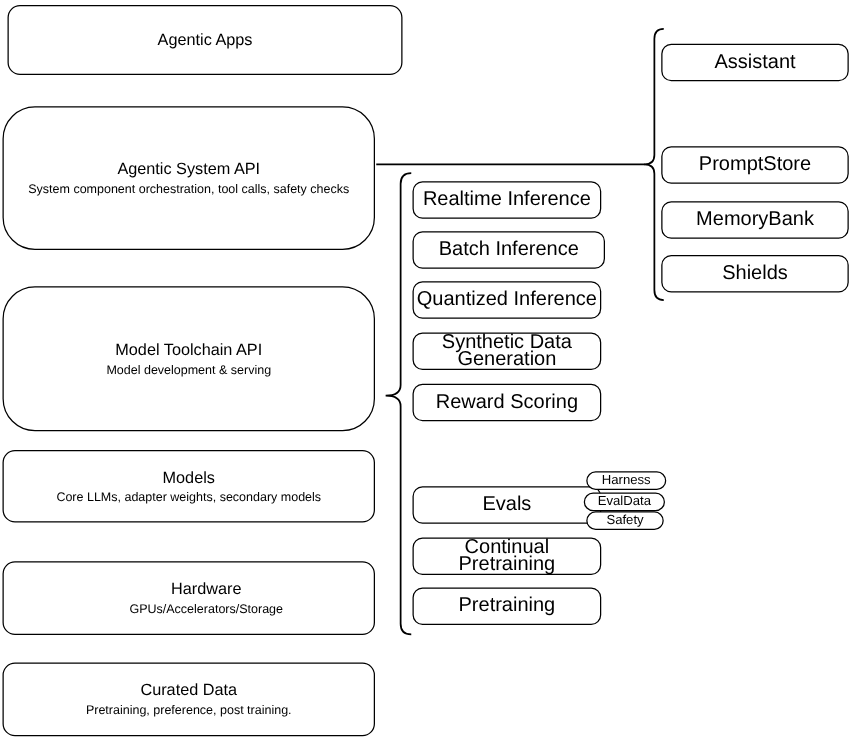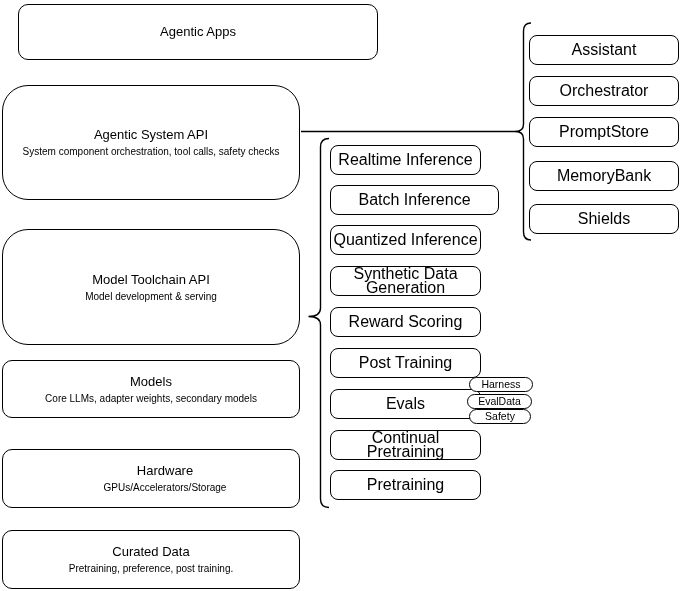--- a/index.html
+++ b/index.html
@@ -71,21 +71,21 @@
 
   <svg class="overlay" viewBox="0 0 682 591" xmlns="http://www.w3.org/2000/svg">
 
     <line x1="301" y1="131.5" x2="516" y2="131.5" stroke="#000000" stroke-width="1.4"></line>
 
     <path d="M 531 23 Q 523.5 23 523.5 31 L 523.5 124 Q 523.5 131.5 515.5 131.5 Q 523.5 131.5 523.5 139 L 523.5 232 Q 523.5 240 531 240" fill="none" stroke="#000000" stroke-width="1.4"></path>
 
     <path d="M 329 138.5 Q 320.5 138.5 320.5 147 L 320.5 308 Q 320.5 316.5 308.5 316.5 Q 320.5 316.5 320.5 325 L 320.5 499 Q 320.5 507.5 329 507.5" fill="none" stroke="#000000" stroke-width="1.4"></path>
   </svg>
 
-  <div class="node lbox" style="left:18px; top:4px; width:360px; height:56px; border-radius:10px;">
+  <div class="node lbox" style="left:6px; top:4px; width:316px; height:56px; border-radius:10px;">
     <div class="title">Agentic Apps</div>
   </div>
 
   <div class="node lbox" style="left:2px; top:85px; width:298px; height:115px; border-radius:26px;">
     <div class="title">Agentic System API</div>
     <div class="subtitle">System component orchestration, tool calls, safety checks</div>
   </div>
 
   <div class="node lbox" style="left:2px; top:229px; width:298px; height:116px; border-radius:26px;">
     <div class="title">Model Toolchain API</div>
@@ -103,34 +103,31 @@
   </div>
 
   <div class="node lbox" style="left:2px; top:530px; width:298px; height:59px; border-radius:10px;">
     <div class="title">Curated Data</div>
     <div class="subtitle">Pretraining, preference, post training.</div>
   </div>
 
   <div class="node mbox" style="left:330px; top:145px; width:151px; height:30px;">
     <span>Realtime Inference</span>
   </div>
-  <div class="node mbox" style="left:330px; top:185px; width:169px; height:30px;">
+  <div class="node mbox" style="left:330px; top:185px; width:154px; height:30px;">
     <span>Batch Inference</span>
   </div>
   <div class="node mbox" style="left:330px; top:225px; width:151px; height:30px;">
     <span>Quantized Inference</span>
   </div>
   <div class="node mbox" style="left:330px; top:266px; width:151px; height:30px;">
     <span>Synthetic Data Generation</span>
   </div>
   <div class="node mbox" style="left:330px; top:307px; width:151px; height:30px;">
     <span>Reward Scoring</span>
-  </div>
-  <div class="node mbox" style="left:330px; top:348px; width:151px; height:30px;">
-    <span>Post Training</span>
   </div>
   <div class="node mbox" style="left:330px; top:389px; width:151px; height:30px;">
     <span>Evals</span>
   </div>
   <div class="node mbox" style="left:330px; top:430px; width:151px; height:30px;">
     <span>Continual Pretraining</span>
   </div>
   <div class="node mbox" style="left:330px; top:470px; width:151px; height:30px;">
     <span>Pretraining</span>
   </div>
@@ -141,23 +138,20 @@
   <div class="pill" style="left:467px; top:394px; width:65px; height:15px;">
     <span>EvalData</span>
   </div>
   <div class="pill" style="left:469px; top:409px; width:62px; height:15px;">
     <span>Safety</span>
   </div>
 
   <div class="node rbox" style="left:529px; top:35px; width:150px; height:30px;">
     <span>Assistant</span>
   </div>
-  <div class="node rbox" style="left:529px; top:76px; width:150px; height:30px;">
-    <span>Orchestrator</span>
-  </div>
   <div class="node rbox" style="left:529px; top:117px; width:150px; height:30px;">
     <span>PromptStore</span>
   </div>
   <div class="node rbox" style="left:529px; top:161px; width:150px; height:30px;">
     <span>MemoryBank</span>
   </div>
   <div class="node rbox" style="left:529px; top:204px; width:150px; height:30px;">
     <span>Shields</span>
   </div>
 

